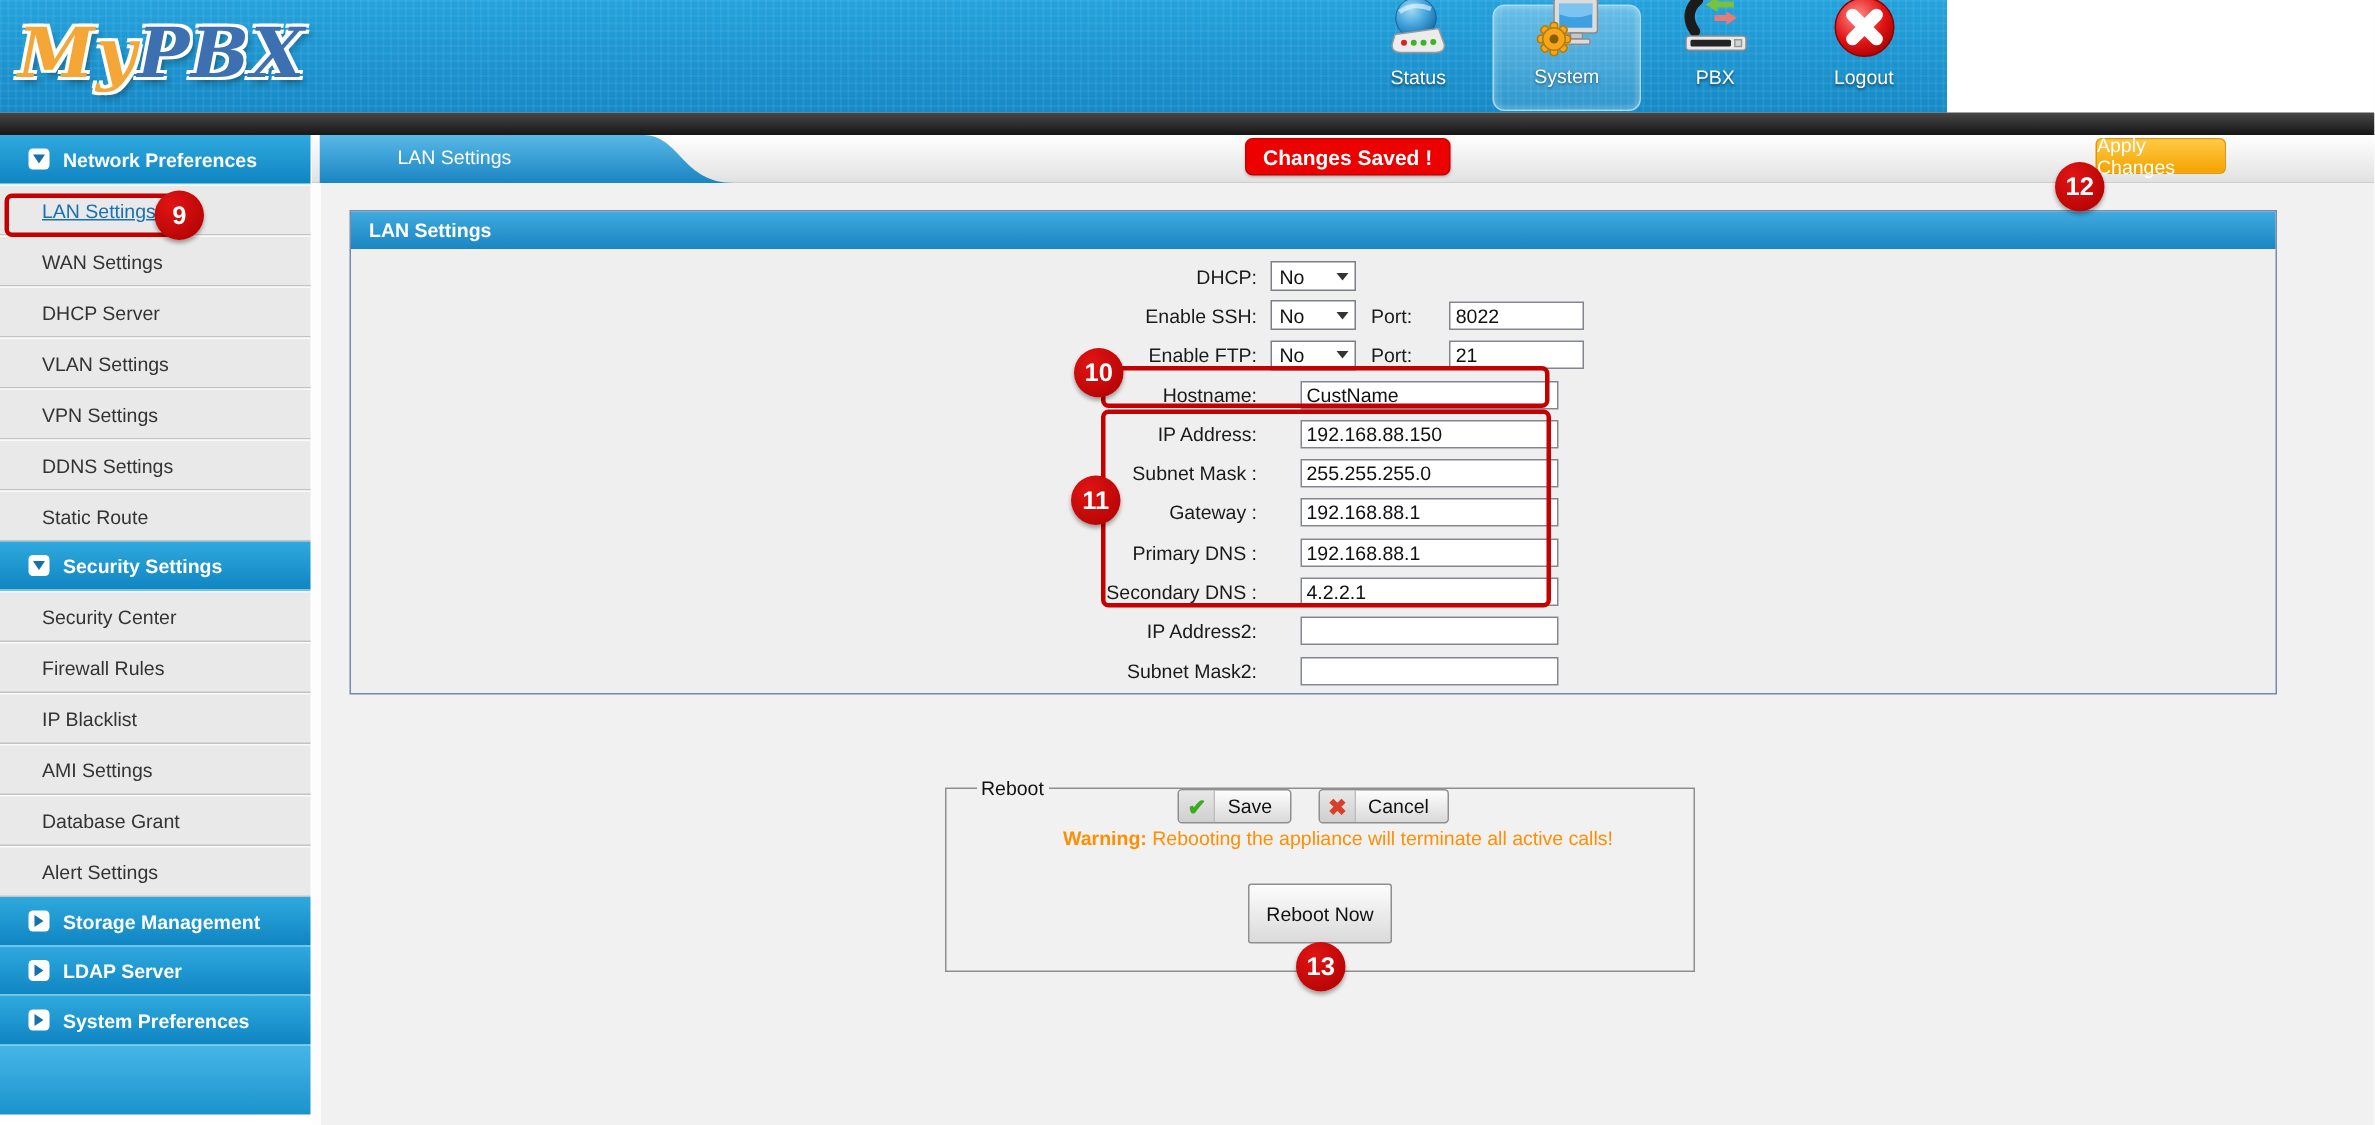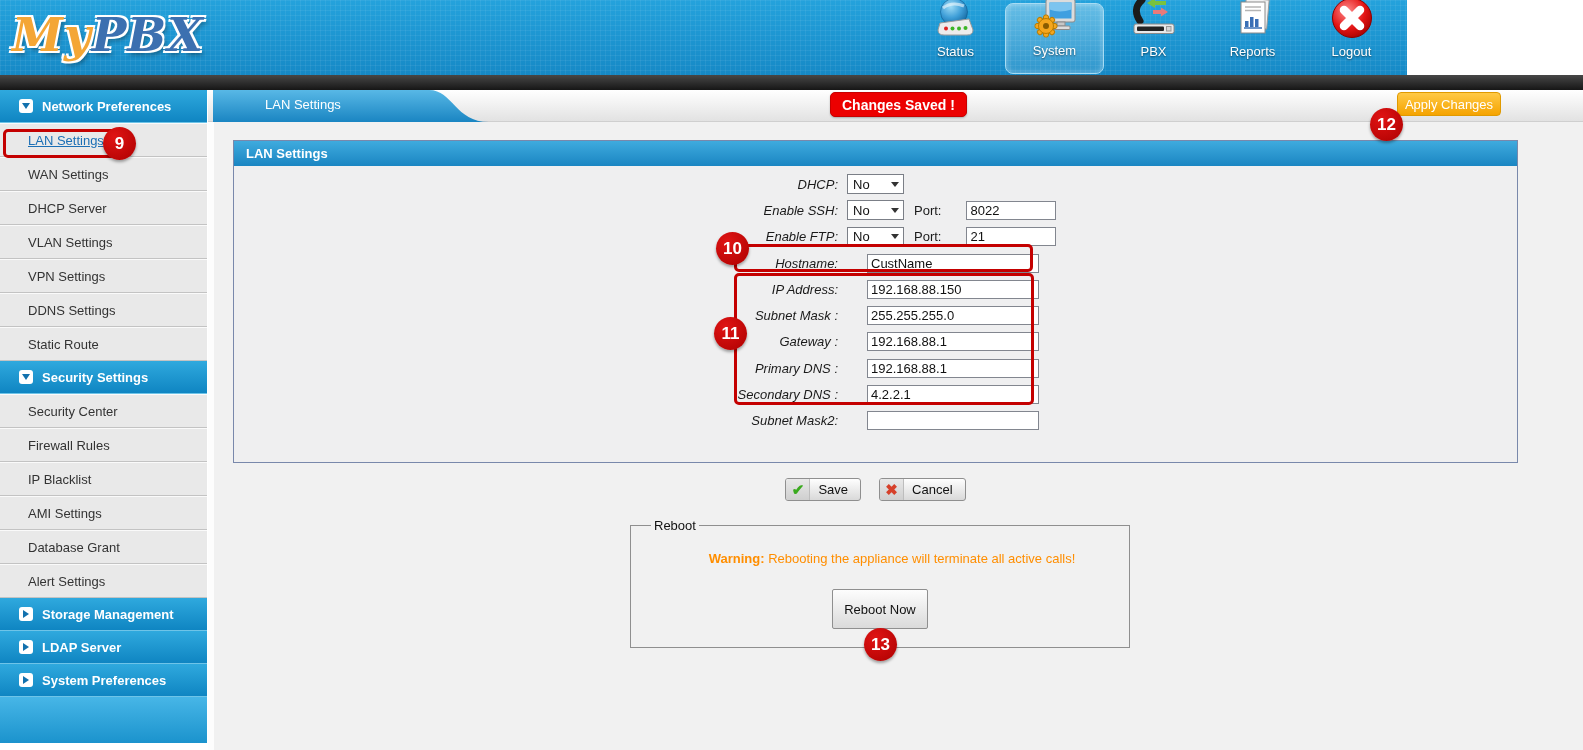--- a/index.html
+++ b/index.html
@@ -1,21 +1,21 @@
 <!DOCTYPE html>
 <html><head>
 <meta charset="utf-8">
 <style>
   * { margin:0; padding:0; box-sizing:border-box; }
   html,body { width:1583px; height:750px; background:#fff; font-family:"Liberation Sans", sans-serif; overflow:hidden; }
   .page { position:relative; width:1583px; height:750px; background:#fff; }
 
   
   .app-header {
-    position:absolute; left:0; top:0; width:1407px; height:75px;
+    position:absolute; left:0; top:0; width:1298px; height:75px;
     background:
       linear-gradient(rgba(255,255,255,.06) 1px, transparent 1px),
       linear-gradient(90deg, rgba(255,255,255,.06) 1px, transparent 1px),
       linear-gradient(#24a2dc, #1689c6);
     background-size:5px 5px, 5px 5px, 100% 100%;
   }
   .dark-bar { position:absolute; left:0; top:75px; width:1583px; height:15px;
     background:linear-gradient(#474747, #161616); }
 
   .logo { position:absolute; left:12px; top:0px; font-family:"DejaVu Serif", serif;
@@ -48,50 +48,50 @@
   
   .tabbar { position:absolute; left:208px; top:90px; width:1375px; height:32px;
     background:linear-gradient(#ffffff, #e2e2e2); border-bottom:1px solid #cfcfcf; }
   .tab { position:absolute; left:5px; top:0; width:280px; height:32px; cursor:pointer; }
   .tab svg { position:absolute; left:0; top:0; }
   .tab-label { position:absolute; left:52px; top:7px; color:#fff; font-size:13px; }
 
   .badge { position:absolute; left:830px; top:92px; height:25px; padding:0 11px;
     background:#ec0000; border:1px solid #c80000; border-radius:5px; color:#fff;
     font-size:14px; font-weight:bold; display:flex; align-items:center; box-shadow:0 1px 2px rgba(0,0,0,.25); }
-  .apply-btn { position:absolute; left:1397px; top:92px; width:104px; height:24px;
+  .apply-btn { position:absolute; left:1397px; top:92px; width:87px; height:24px;
     background:linear-gradient(#ffc946, #f5a300); border:1px solid #e09a00; border-radius:4px;
     color:#fff; font-size:13px; display:flex; align-items:center; justify-content:center; cursor:pointer; }
 
   .content { position:absolute; left:208px; top:122px; width:1375px; height:628px;
     background:#f1f1f1; border-left:6px solid #fdfdfd; }
 
   
   .panel { position:absolute; left:233px; top:140px; width:1285px; height:323px;
     border:1px solid #7988ab; background:#efeff0; }
   .panel-header { height:25px; background:linear-gradient(#3fabde, #1a85c2);
     display:flex; align-items:center; padding-left:12px; color:#fff; font-size:13px; font-weight:bold; }
   .form { padding-top:5px; }
   .row { height:26.3px; display:flex; align-items:center; }
-  .lbl { width:610px; text-align:right; padding-right:6px; font-size:13px; color:#1a1a1a;font-style:italic; }
+  .lbl { width:610px; text-align:right; padding-right:6px; font-size:13px; color:#1a1a1a; }
   .lbl2 { font-size:13px; color:#1a1a1a; margin:0 2px 0 10px;text-align:right; }
   input.field { height:19px; border:1px solid #82868f; background:#fff; font-size:13px;
     padding:0 3px; font-family:"Liberation Sans", sans-serif; color:#111;margin-left:23px; }
   .w-main { width:172px; margin-left:3px; }
   .w-port { width:90px; }
   .fselect { display:inline-flex; width:57px; height:20px; margin-left:3px; border:1px solid #7b7f87;
     background:#fff; align-items:center; justify-content:space-between; padding:0 4px 0 5px;
     font-size:13px; color:#111; cursor:pointer; }
   .sel-arrow { width:0; height:0; border-left:4px solid transparent; border-right:4px solid transparent;
     border-top:5px solid #333; }
 
   
   .actions { position:absolute; left:233px; top:478px; width:1285px; display:flex; justify-content:center; gap:18px; }
   .gbtn { display:inline-flex; align-items:center; height:23px; border:1px solid #8f8f8f; border-radius:3px;
-    background:linear-gradient(#fefefe, #d9d9d9); font-size:13px; color:#111; cursor:pointer; overflow:hidden; }
+    background:linear-gradient(#fefefe, #d9d9d9); font-size:13px; color:#111; cursor:pointer; overflow:hidden;margin-top:48px; }
   .gbtn .icbox { width:24px; height:100%; display:flex; align-items:center; justify-content:center;
     background:linear-gradient(#e8e8e8, #cfcfcf); border-right:1px solid #bdbdbd; }
   .gbtn .txt { padding:0 12px 0 8px; }
   .check-glyph::before { content:"✔"; color:#3aaa1e; font-size:15px; font-weight:bold; }
   .cross-glyph::before { content:"✖"; color:#d6402a; font-size:15px; font-weight:bold; }
 
   
   .reboot-box { position:absolute; left:630px; top:518px; width:500px; height:130px;
     border:1px solid #8f8f8f; background:transparent; }
   .reboot-box legend { font-size:13px; color:#111; margin-left:20px; padding:0 3px; }
@@ -171,35 +171,20 @@
             <path d="M22,13 H30 V10.5 L37,15 L30,19.5 V17 H22 Z" fill="#e87a7a"></path>
             <path d="M11,3 C4,9 4,17 9,24" stroke="#1b1b1b" stroke-width="7" fill="none" stroke-linecap="round"></path>
             <rect x="3" y="27" width="40" height="9.5" rx="2" fill="#e9e9e9" stroke="#8a8a8a"></rect>
             <rect x="6" y="29.5" width="27" height="4.5" rx="1" fill="#242424"></rect>
             <rect x="35.5" y="29.5" width="4.5" height="4.5" fill="#d5d5d5" stroke="#999"></rect>
           </svg>
         </span>
         <span class="nav-label">PBX</span>
       </div>
 
-      <div class="nav-item">
-        <span class="ic">
-          <svg width="46" height="46" viewBox="0 0 46 46">
-            <rect x="15" y="2" width="23" height="29" fill="#f2f2f2" stroke="#9a9a9a" transform="rotate(5 26 16)"></rect>
-            <rect x="11" y="5" width="24" height="31" fill="#ffffff" stroke="#8a8a8a"></rect>
-            <line x1="15" y1="10" x2="31" y2="10" stroke="#b5b5b5" stroke-width="1.5"></line>
-            <line x1="15" y1="13.5" x2="31" y2="13.5" stroke="#b5b5b5" stroke-width="1.5"></line>
-            <rect x="15" y="24" width="3.5" height="6" fill="#3a6fb5"></rect>
-            <rect x="20" y="20" width="3.5" height="10" fill="#3a6fb5"></rect>
-            <rect x="25" y="22" width="3.5" height="8" fill="#3a6fb5"></rect>
-            <line x1="14" y1="31" x2="32" y2="31" stroke="#3a6fb5" stroke-width="1.5"></line>
-          </svg>
-        </span>
-        <span class="nav-label">Reports</span>
-      </div>
 
       <div class="nav-item">
         <span class="ic">
           <svg width="46" height="46" viewBox="0 0 46 46">
             <defs>
                 <radialGradient id="logg" cx="38%" cy="32%" r="75%">
               <stop offset="0" stop-color="#ff8d8d"></stop>
                   <stop offset=".6" stop-color="#e31414"></stop>
                   <stop offset="1" stop-color="#a50000"></stop>
             </radialGradient>
@@ -356,20 +341,24 @@
       </div>
       <div class="row">
         <span class="lbl">Primary DNS :</span>
         <input class="field w-main" value="192.168.88.1" style="">
       </div>
       <div class="row">
         <span class="lbl">Secondary DNS :</span>
         <input class="field w-main" value="4.2.2.1" style="">
       </div>
       <div class="row">
+        <span class="lbl">IP Address2:</span>
+        <input class="field w-main" value="" style="">
+      </div>
+      <div class="row">
         <span class="lbl">Subnet Mask2:</span>
         <input class="field w-main" value="" style="">
       </div>
     </div>
   </div>
 
   <div class="actions">
     <div class="gbtn">
       <span class="icbox">
           <span class="check-glyph"></span>

